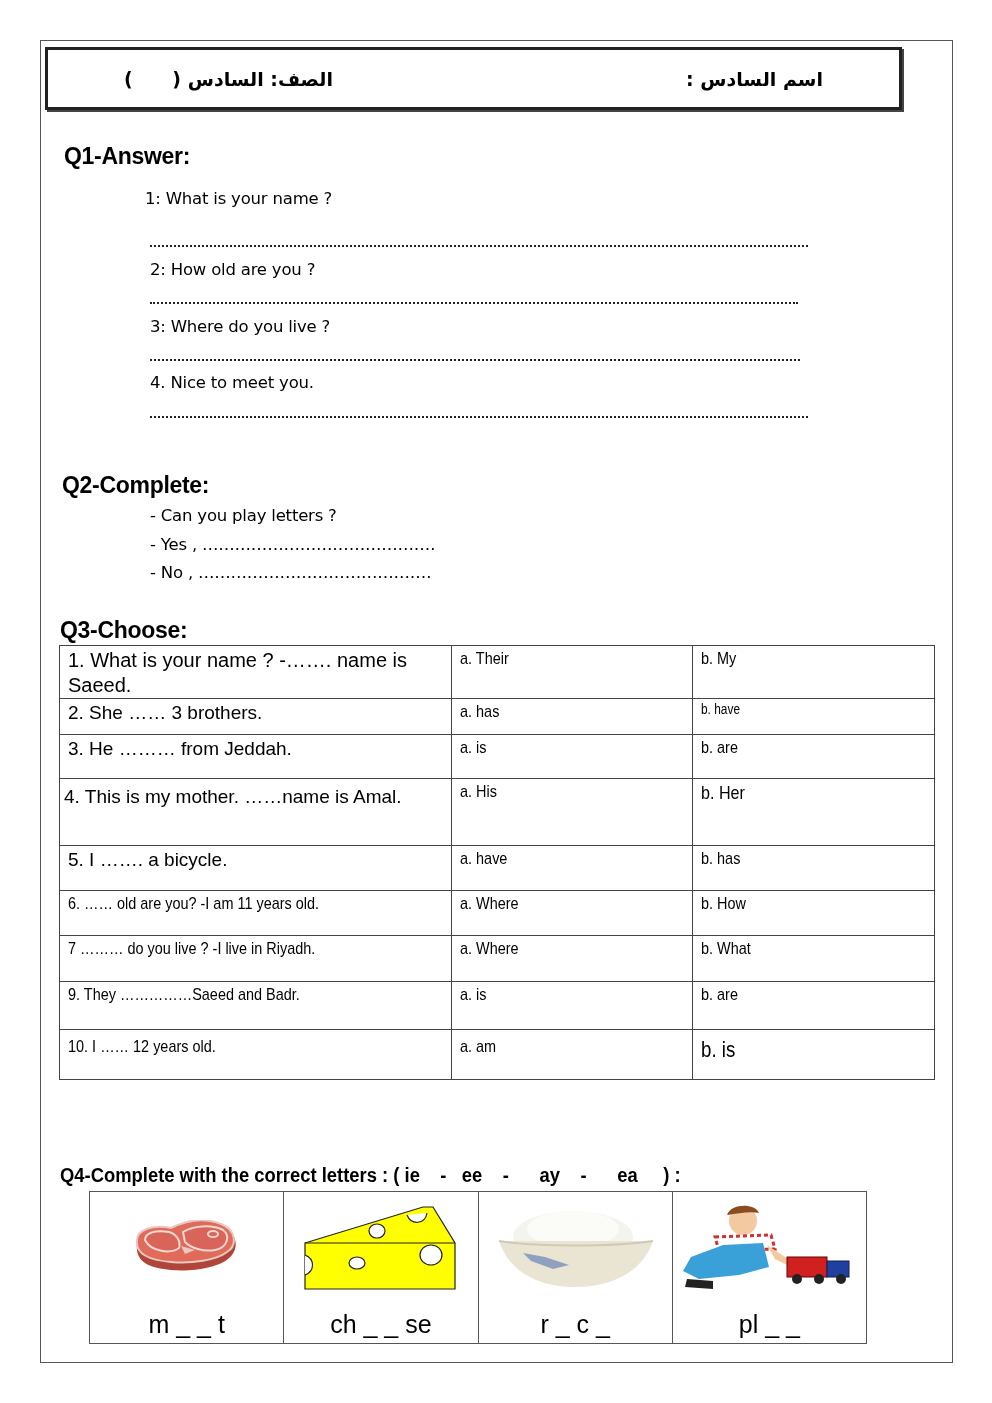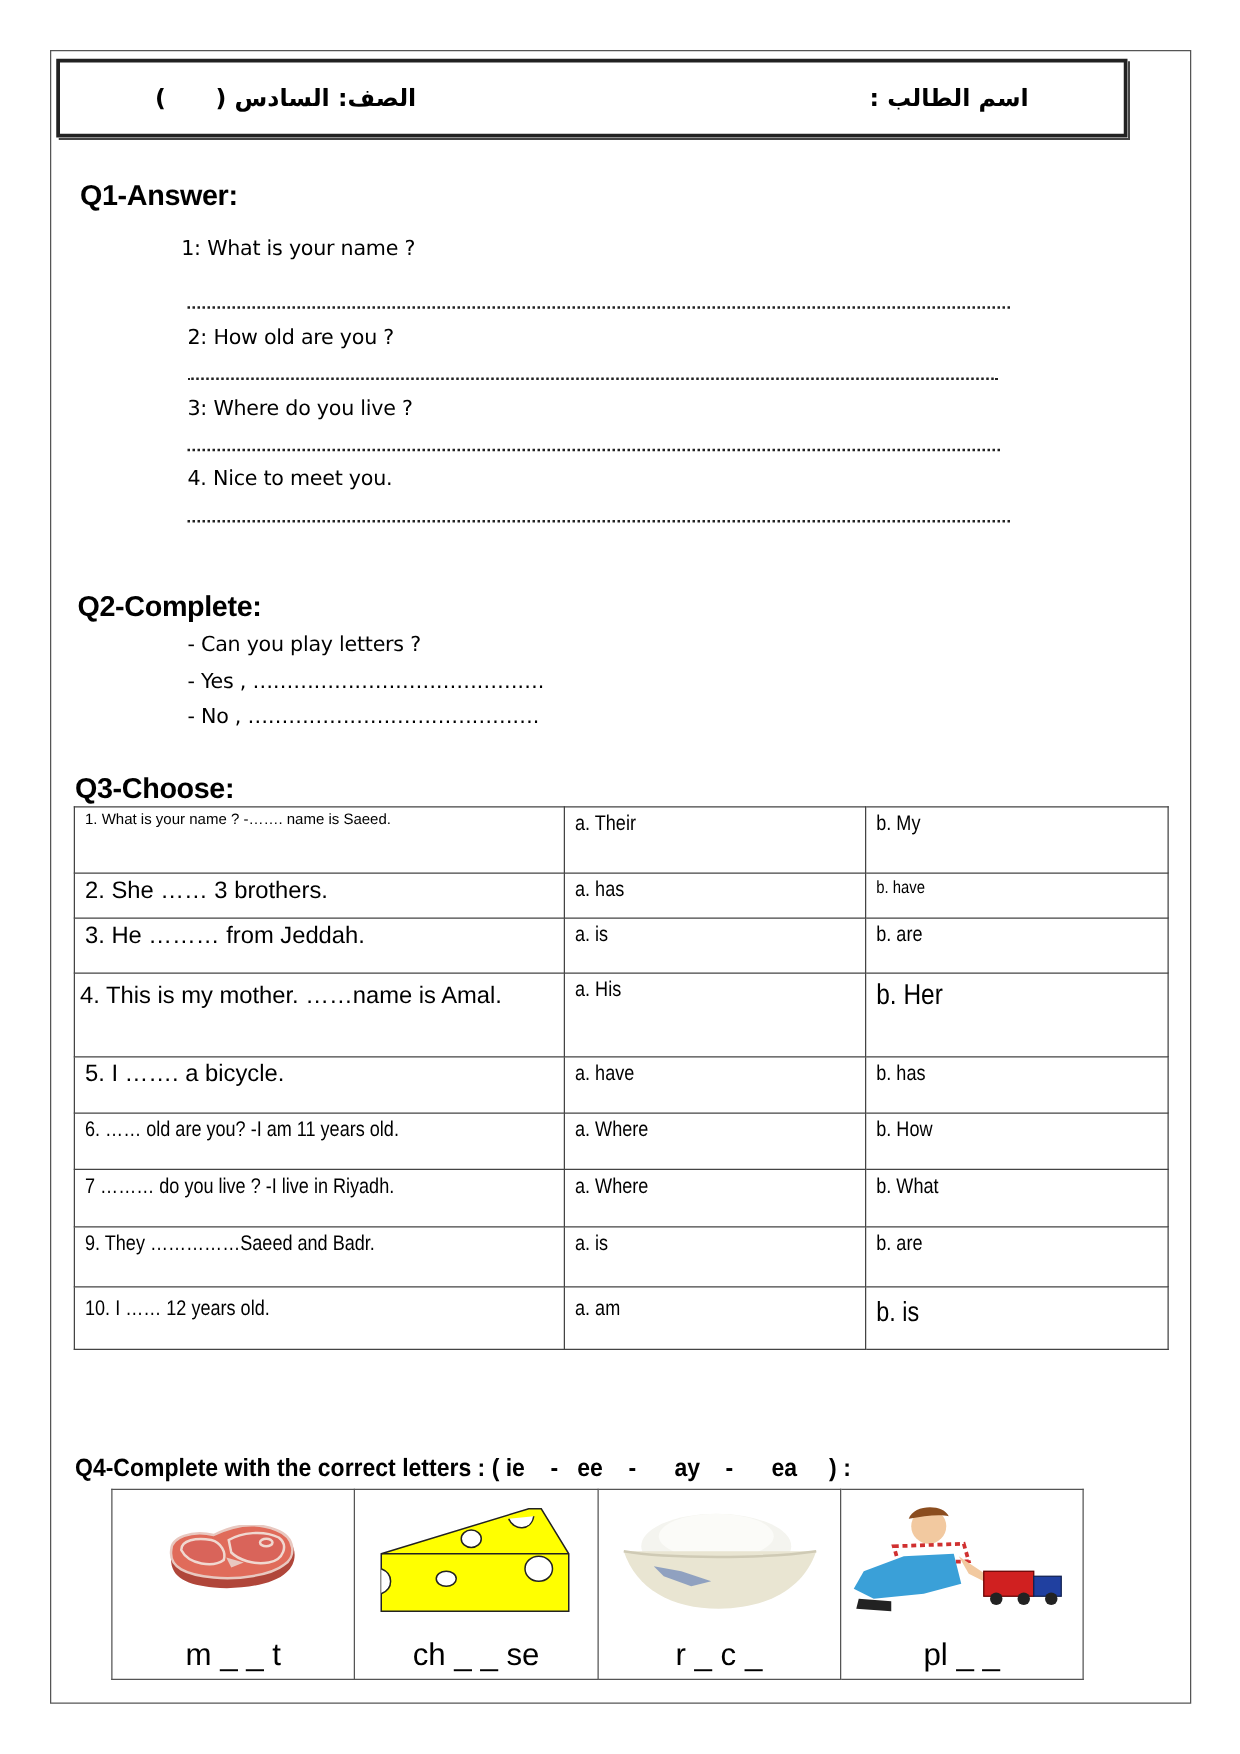--- a/index.html
+++ b/index.html
@@ -69,21 +69,21 @@
     position: absolute; left: 0; right: 0; bottom: 4px; font-size: 25px;
     font-family: "Liberation Sans", sans-serif;
   }
 </style>
 </head>
 <body>
 
 <div class="page-border"></div>
 
 <div class="header-box">
-  <span class="header-name">اسم الطالب :</span>
+  <span class="header-name">اسم السادس :</span>
   <span class="header-class">الصف: السادس (      )</span>
 </div>
 
 <div class="q-title" style="left:64px; top:143px;text-align:right;">Q1-Answer:</div>
 <div class="q1-item calibri" style="top:189px;">1: What is your name ?</div>
 <div class="dots" style="top:243px;"></div>
 <div class="q1-item calibri" style="top:260px; left:150px;">2: How old are you ?</div>
 <div class="dots" style="top:300px; width:648px;"></div>
 <div class="q1-item calibri" style="top:317px; left:150px;">3: Where do you live ?</div>
 <div class="dots" style="top:357px; width:650px;"></div>
@@ -92,38 +92,38 @@
 
 <div class="q-title" style="left:62px; top:472px;">Q2-Complete:</div>
 <div class="q2-item calibri" style="top:506px;">- Can you play letters ?</div>
 <div class="q2-item calibri" style="top:535px;">- Yes , …………………………………….</div>
 <div class="q2-item calibri" style="top:563px;">- No , …………………………………….</div>
 
 <div class="q-title" style="left:60px; top:617px;">Q3-Choose:</div>
 <table class="choose">
   <tbody>
       <tr style="height:53px;">
-    <td class="c1" style="font-size:12px;">1. What is your name ? -……. name is Saeed.</td>
+    <td class="c1" style="font-size:20px;">1. What is your name ? -……. name is Saeed.</td>
     <td class="c2" style="font-size:17px;"><span class="cond">a. Their</span></td>
     <td class="c3" style="font-size:17px;"><span class="cond">b. My</span></td>
   </tr>
   <tr style="height:36px;">
     <td class="c1" style="font-size:19px;">2. She …… 3 brothers.</td>
     <td class="c2" style="font-size:17px;"><span class="cond">a. has</span></td>
     <td class="c3" style="font-size:14px;"><span class="cond">b. have</span></td>
   </tr>
   <tr style="height:44px;">
     <td class="c1" style="font-size:19px;">3. He ……… from Jeddah.</td>
     <td class="c2" style="font-size:17px;"><span class="cond">a. is</span></td>
     <td class="c3" style="font-size:17px;"><span class="cond">b. are</span></td>
   </tr>
   <tr style="height:67px;">
     <td class="c1" style="font-size:19px; padding-top:6px; padding-left:4px;">4. This is my mother. ……name is Amal.</td>
     <td class="c2" style="font-size:17px;"><span class="cond">a. His</span></td>
-    <td class="c3" style="font-size:23px;"><span class="cond">b. Her</span></td>
+    <td class="c3" style="font-size:19px;"><span class="cond">b. Her</span></td>
   </tr>
   <tr style="height:45px;">
     <td class="c1" style="font-size:19px;">5. I ……. a bicycle.</td>
     <td class="c2" style="font-size:17px;"><span class="cond">a. have</span></td>
     <td class="c3" style="font-size:17px;"><span class="cond">b. has</span></td>
   </tr>
   <tr style="height:45px;">
     <td class="c1" style="font-size:17px;"><span class="cond">6. …… old are you? -I am 11 years old.</span></td>
     <td class="c2" style="font-size:17px;"><span class="cond">a. Where</span></td>
     <td class="c3" style="font-size:17px;"><span class="cond">b. How</span></td>

